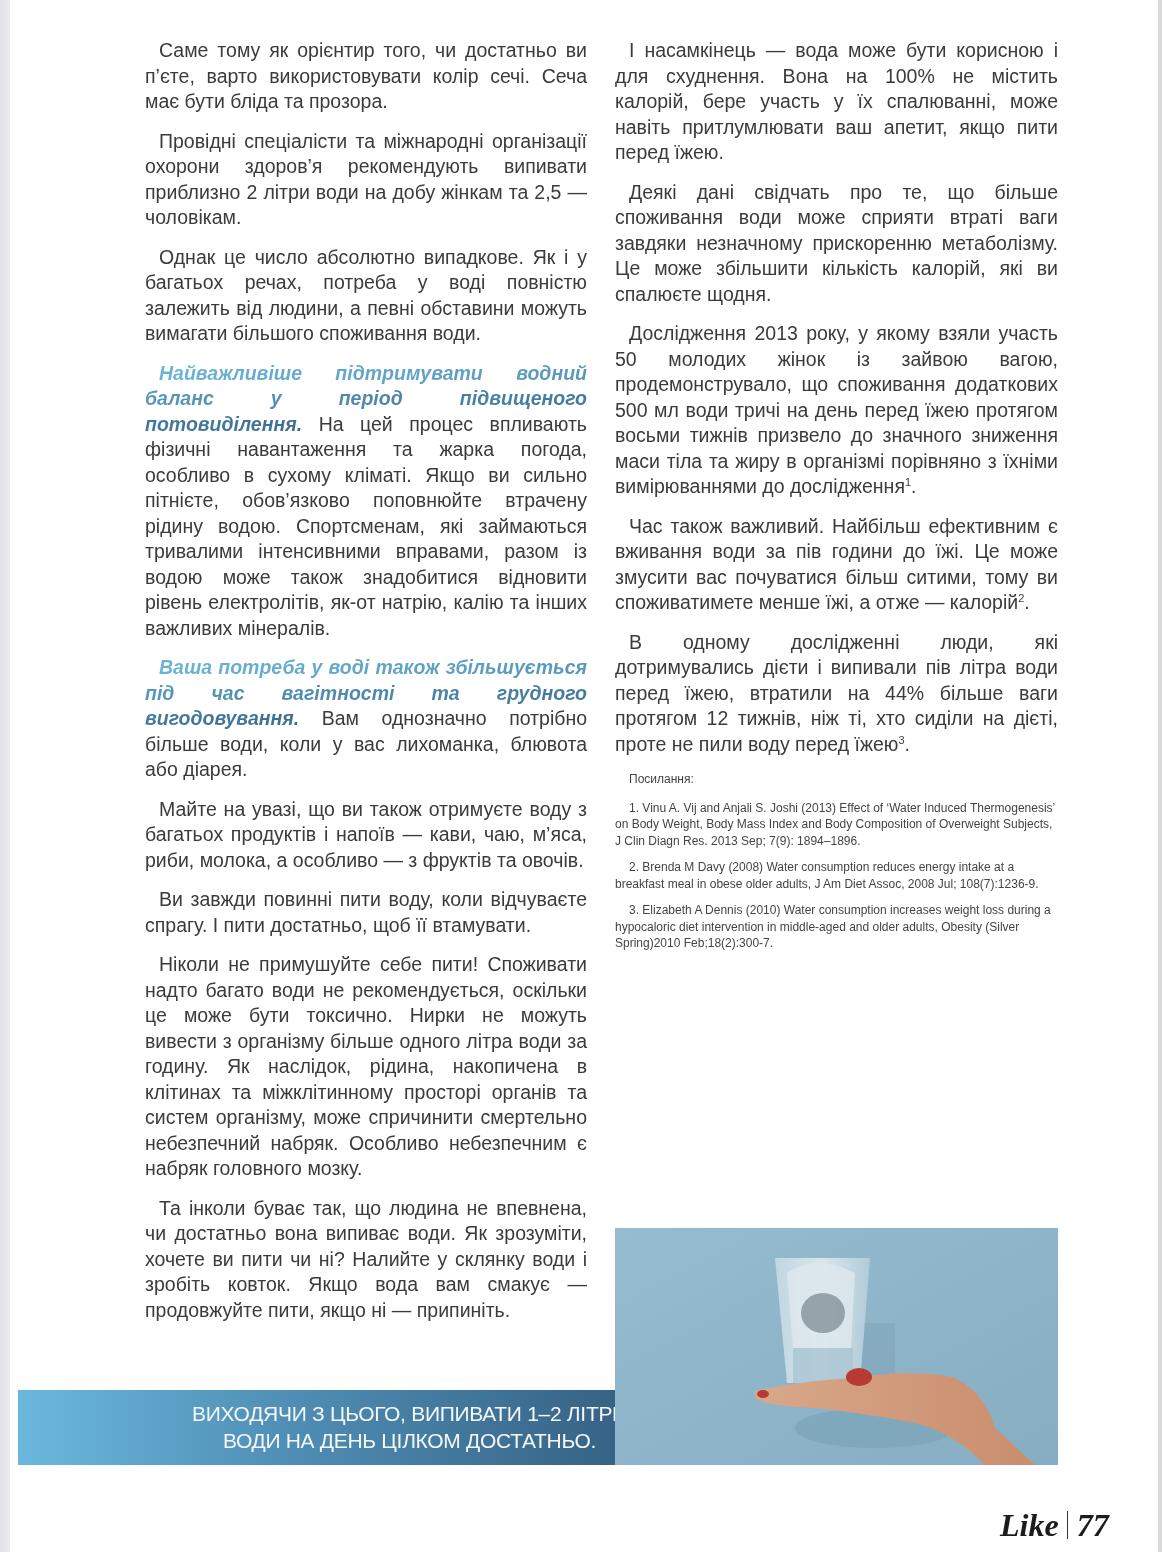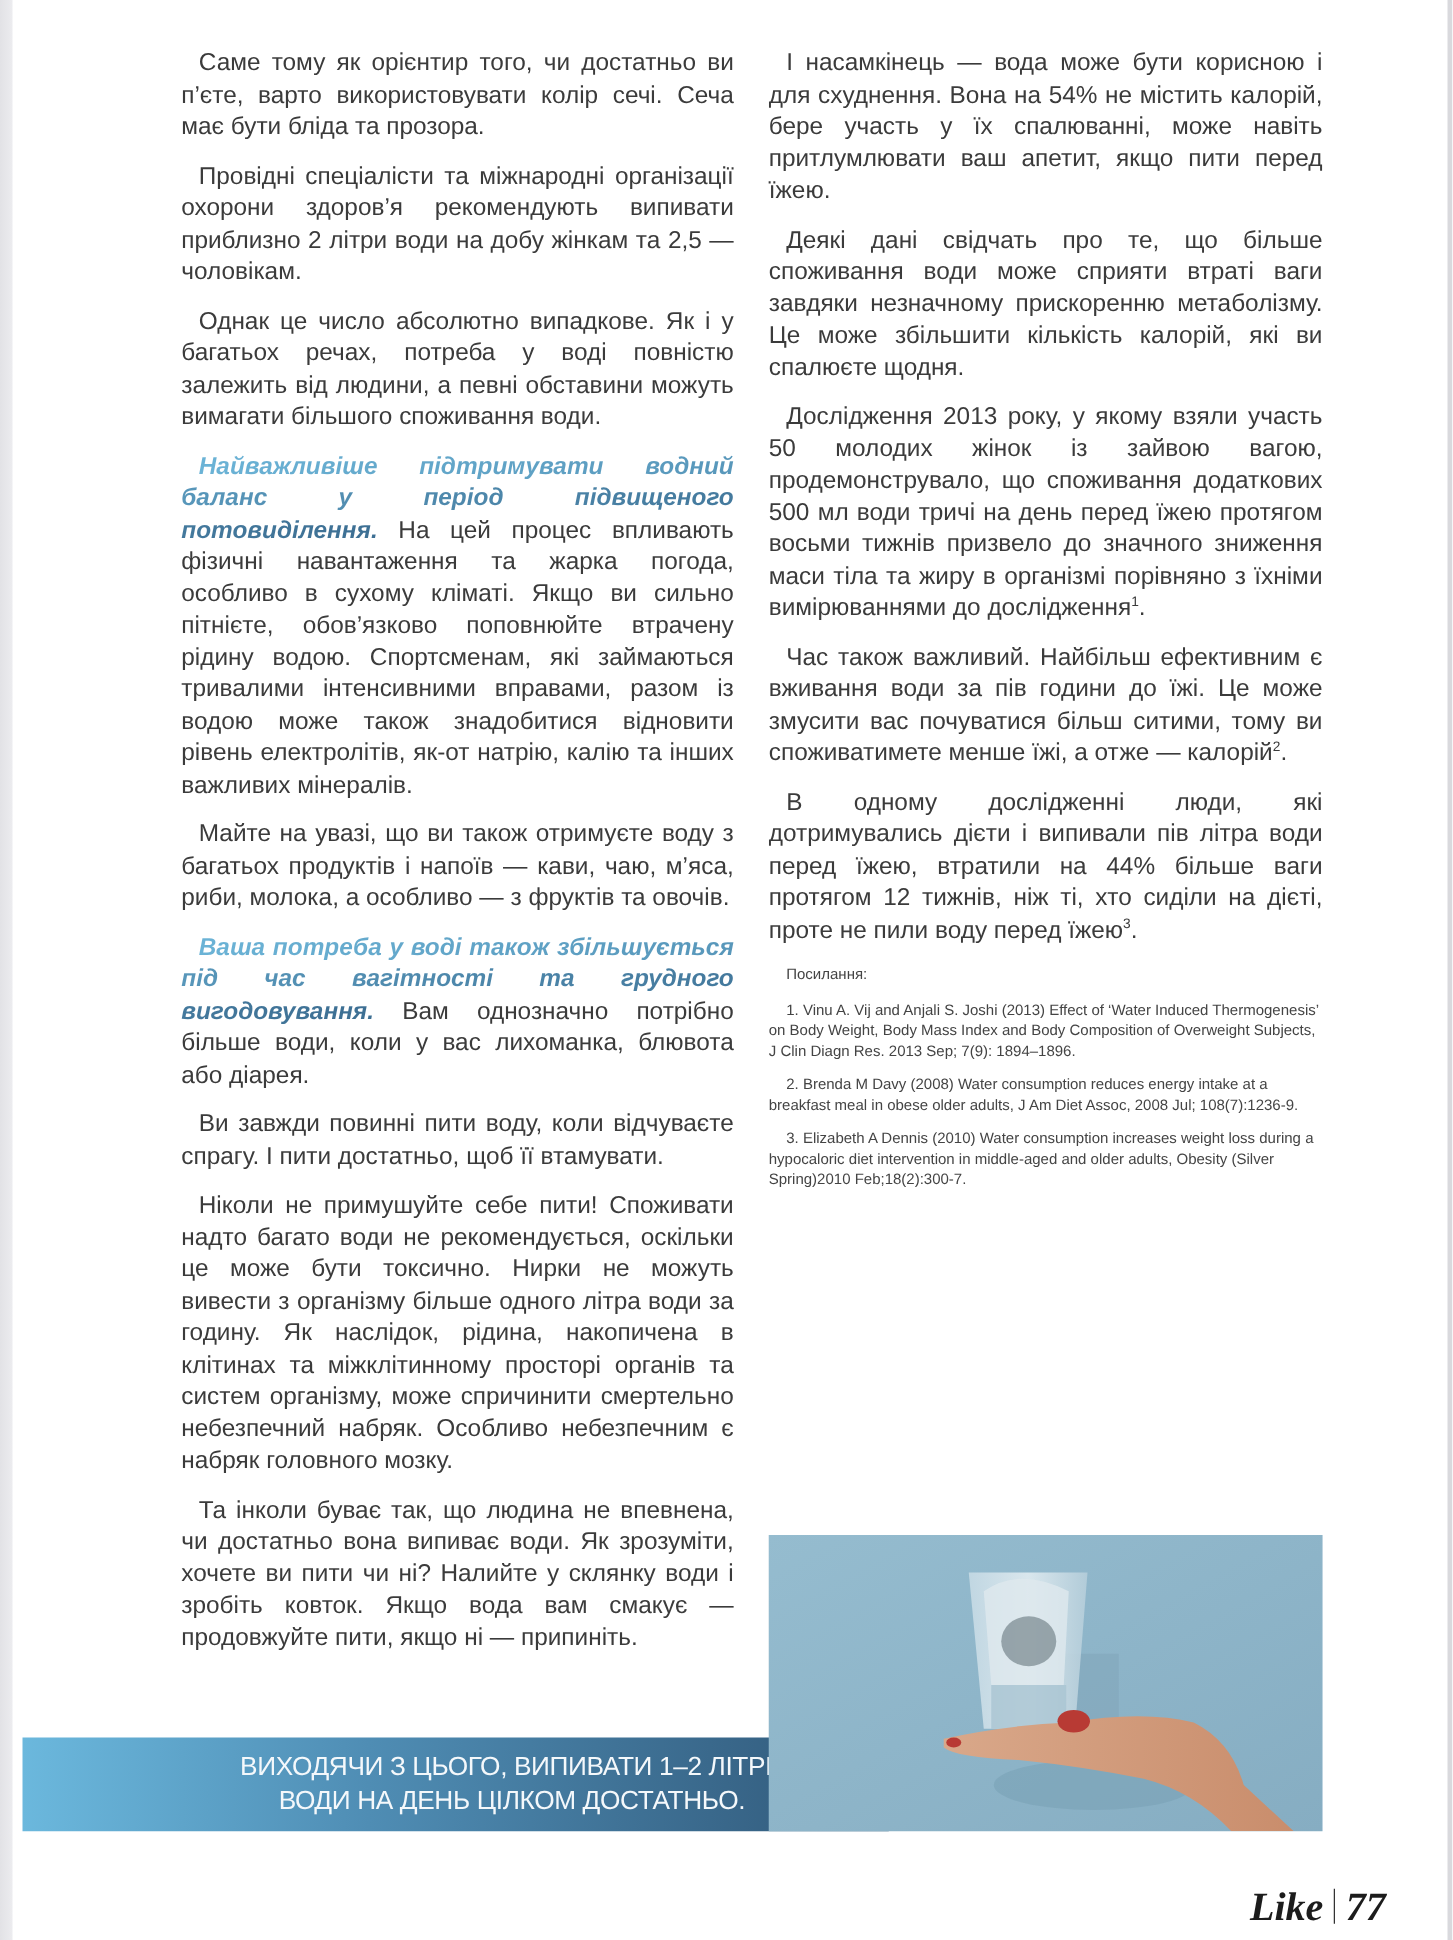--- a/index.html
+++ b/index.html
@@ -58,29 +58,29 @@
 <body>
 
 <div class="left-edge"></div>
 <div class="right-edge"></div>
 
 <div class="col col-left">
   <p>Саме тому як орієнтир того, чи достатньо ви п’єте, варто використовувати колір сечі. Сеча має бути бліда та прозора.</p>
   <p>Провідні спеціалісти та міжнародні організації охорони здоров’я рекомендують випивати приблизно 2 літри води на добу жінкам та 2,5 — чоловікам.</p>
   <p>Однак це число абсолютно випадкове. Як і у багатьох речах, потреба у воді повністю залежить від людини, а певні обставини можуть вимагати більшого споживання води.</p>
   <p><span class="hl">Найважливіше підтримувати водний баланс у період підвищеного потовиділення.</span><span> На цей процес впливають фізичні навантаження та жарка погода, особливо в сухому кліматі. Якщо ви сильно пітнієте, обов’язково поповнюйте втрачену рідину водою. Спортсменам, які займаються тривалими інтенсивними вправами, разом із водою може також знадобитися відновити рівень електролітів, як-от натрію, калію та інших важливих мінералів.</span></p>
+  <p><span class="hl">Ваша потреба у воді також збільшується під час вагітності та грудного вигодовування.</span><span> Вам однозначно потрібно більше води, коли у вас лихоманка, блювота або діарея.</span></p>
   <p>Майте на увазі, що ви також отримуєте воду з багатьох продуктів і напоїв — кави, чаю, м’яса, риби, молока, а особливо — з фруктів та овочів.</p>
-  <p><span class="hl">Ваша потреба у воді також збільшується під час вагітності та грудного вигодовування.</span><span> Вам однозначно потрібно більше води, коли у вас лихоманка, блювота або діарея.</span></p>
   <p>Ви завжди повинні пити воду, коли відчуваєте спрагу. І пити достатньо, щоб її втамувати.</p>
   <p>Ніколи не примушуйте себе пити! Споживати надто багато води не рекомендується, оскільки це може бути токсично. Нирки не можуть вивести з організму більше одного літра води за годину. Як наслідок, рідина, накопичена в клітинах та міжклітинному просторі органів та систем організму, може спричинити смертельно небезпечний набряк. Особливо небезпечним є набряк головного мозку.</p>
   <p>Та інколи буває так, що людина не впевнена, чи достатньо вона випиває води. Як зрозуміти, хочете ви пити чи ні? Налийте у склянку води і зробіть ковток. Якщо вода вам смакує — продовжуйте пити, якщо ні — припиніть.</p>
 </div>
 
 <div class="col col-right">
-  <p>І насамкінець — вода може бути корисною і для схуднення. Вона на 54% не містить калорій, бере участь у їх спалюванні, може навіть притлумлювати ваш апетит, якщо пити перед їжею.</p>
+  <p>І насамкінець — вода може бути корисною і для схуднення. Вона на 100% не містить калорій, бере участь у їх спалюванні, може навіть притлумлювати ваш апетит, якщо пити перед їжею.</p>
   <p>Деякі дані свідчать про те, що більше споживання води може сприяти втраті ваги завдяки незначному прискоренню метаболізму. Це може збільшити кількість калорій, які ви спалюєте щодня.</p>
   <p><span>Дослідження 2013 року, у якому взяли участь 50 молодих жінок із зайвою вагою, продемонструвало, що споживання додаткових 500 мл води тричі на день перед їжею протягом восьми тижнів призвело до значного зниження маси тіла та жиру в організмі порівняно з їхніми вимірюваннями до дослідження</span><sup>1</sup>.</p>
   <p><span>Час також важливий. Найбільш ефективним є вживання води за пів години до їжі. Це може змусити вас почуватися більш ситими, тому ви споживатимете менше їжі, а отже — калорій</span><sup>2</sup>.</p>
   <p><span>В одному дослідженні люди, які дотримувались дієти і випивали пів літра води перед їжею, втратили на 44% більше ваги протягом 12 тижнів, ніж ті, хто сиділи на дієті, проте не пили воду перед їжею</span><sup>3</sup>.</p>
 
   <div class="refs">
     <p class="refs-title">Посилання:</p>
     <p class="ref">1. Vinu A. Vij and Anjali S. Joshi (2013) Effect of ‘Water Induced Thermogenesis’ on Body Weight, Body Mass Index and Body Composition of Overweight Subjects, J Clin Diagn Res. 2013 Sep; 7(9): 1894–1896.</p>
     <p class="ref">2. Brenda M Davy (2008) Water consumption reduces energy intake at a breakfast meal in obese older adults,   J Am Diet Assoc, 2008 Jul; 108(7):1236-9.</p>
     <p class="ref">3. Elizabeth A Dennis (2010) Water consumption increases weight loss during a hypocaloric diet intervention in middle-aged and older adults, Obesity (Silver Spring)2010 Feb;18(2):300-7.</p>

